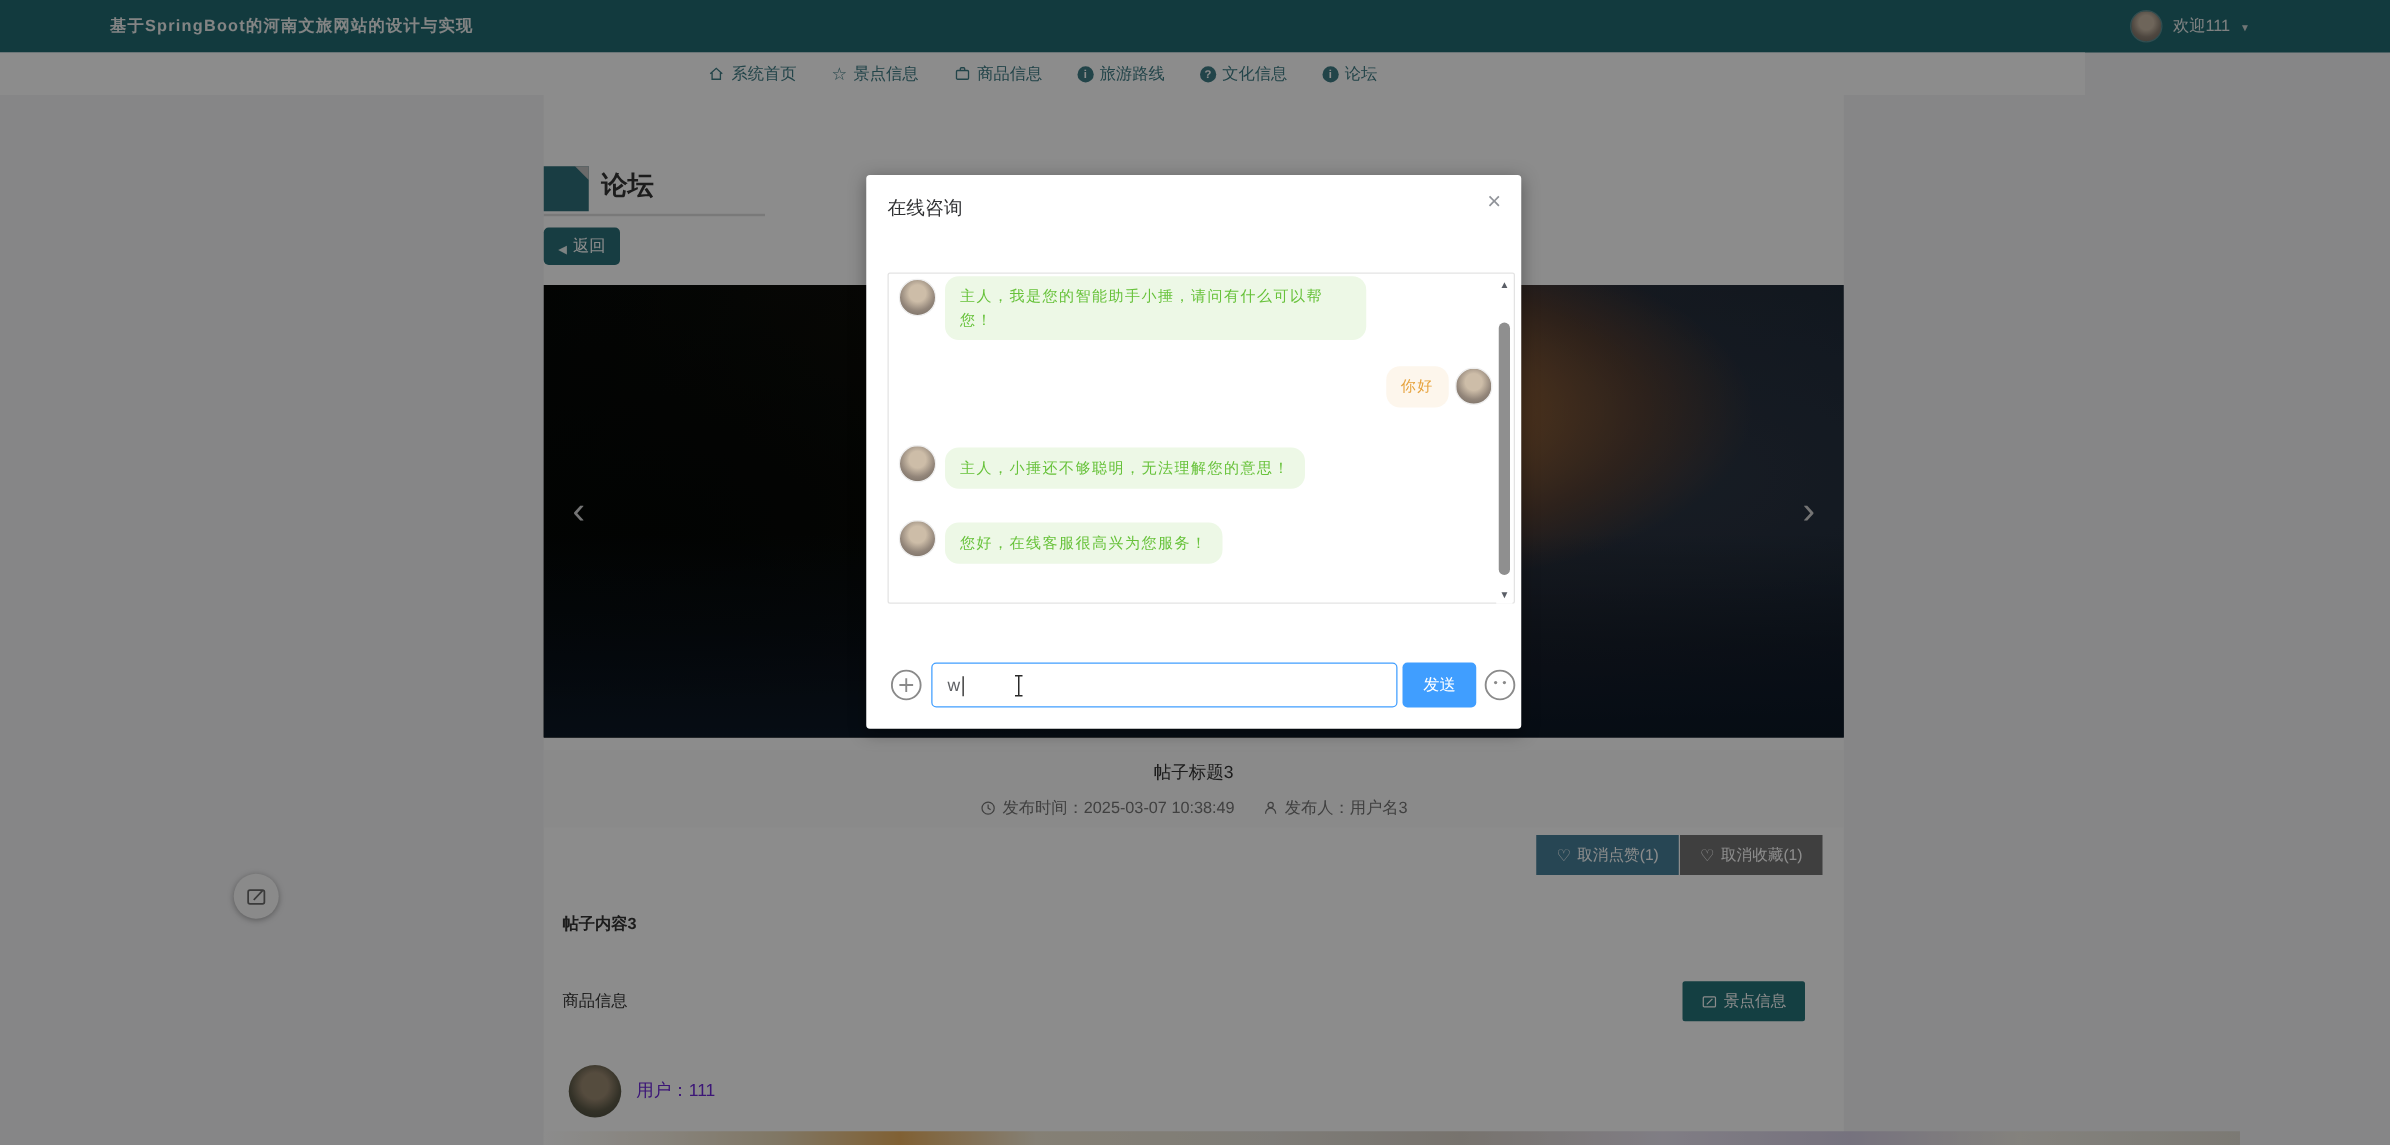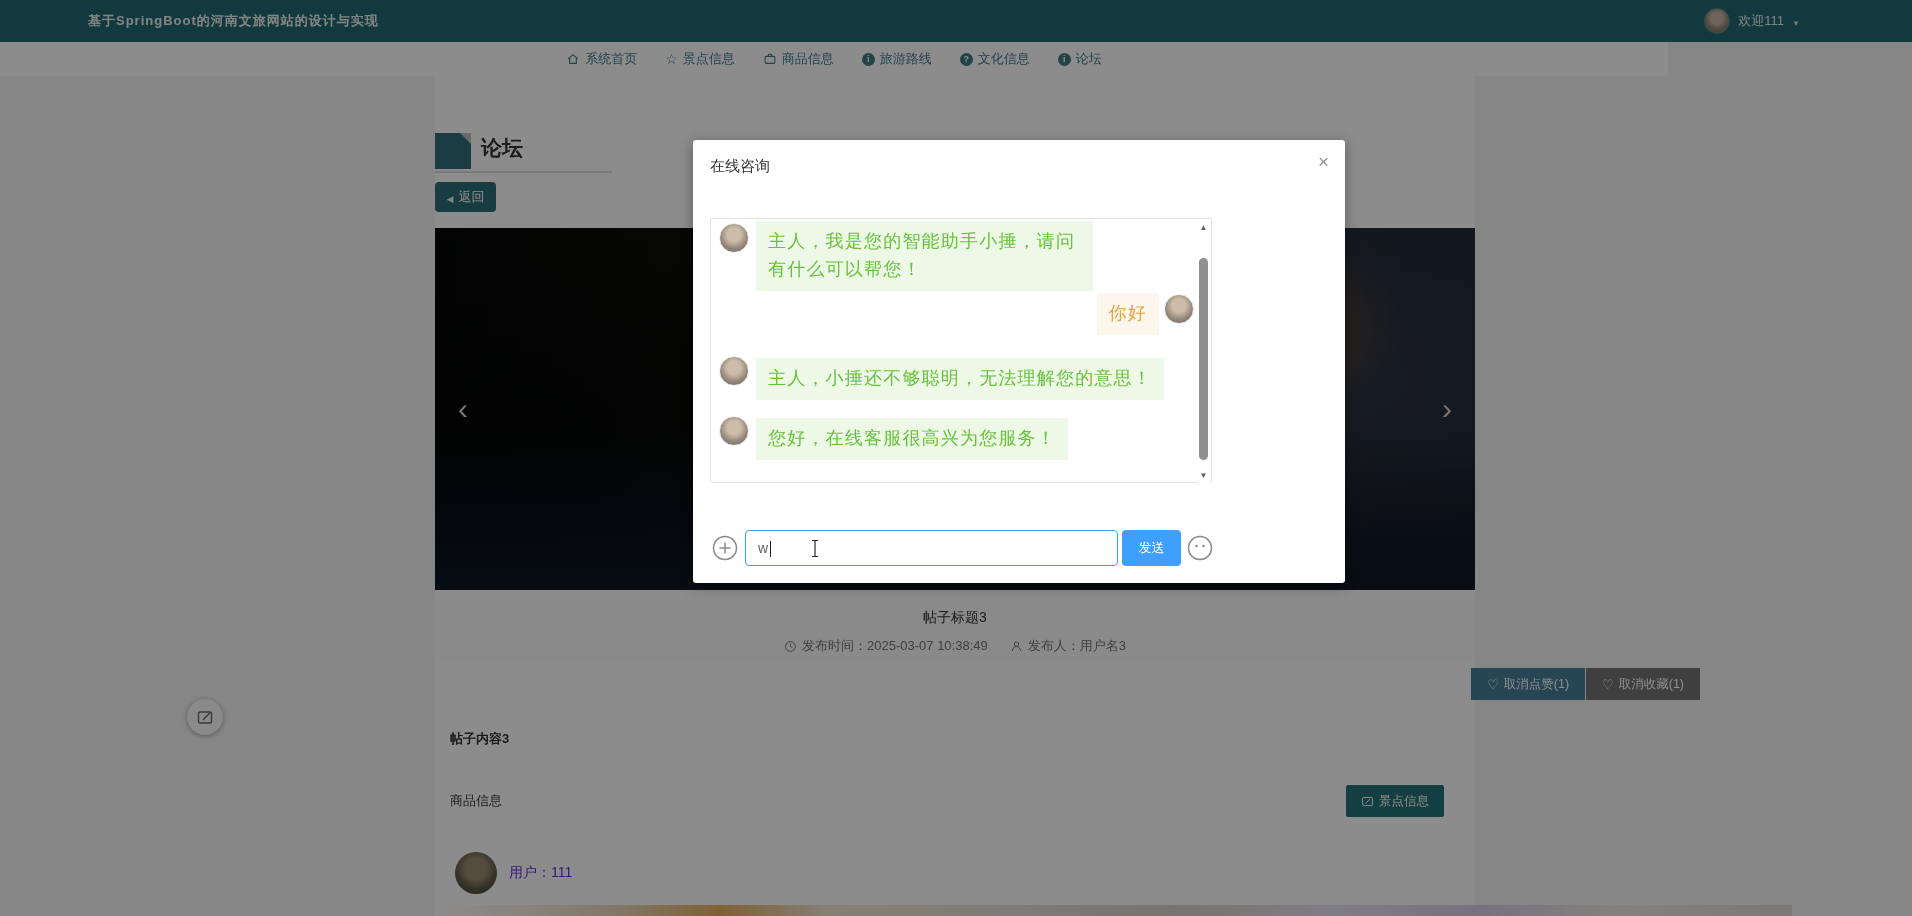--- a/index.html
+++ b/index.html
@@ -47,21 +47,21 @@
   .carousel-arrow.next { right:10px; }
   .g-prev::before { content:"‹"; }
   .g-next::before { content:"›"; }
 
   
   .post-head { position:absolute; left:435px; top:600px; width:1040px; height:62px; background:#fbfbfb; z-index:2; }
   .post-title { text-align:center; padding-top:9px; font-size:14px; color:#333; }
   .post-meta { display:flex; justify-content:center; align-items:center; gap:22px; margin-top:10px; font-size:13px; color:#757575; }
   .meta-item { display:flex; align-items:center; gap:5px; }
 
-  .action-row { position:absolute; left:0; top:668px; width:1700px; display:flex; justify-content:flex-end; gap:1px; z-index:2; }
+  .action-row { position:absolute; left:0; top:668px; width:1458px; display:flex; justify-content:flex-end; gap:1px; z-index:2; }
   .act-btn { height:32px; padding:0 16px; border:none; color:#fff; font-size:12.5px; display:flex; align-items:center; gap:5px; cursor:pointer; }
   .act-btn.like { background:#47809a; }
   .act-btn.fav { background:#737373; }
   .g-heart::before { content:"♡"; font-size:13px; }
 
   .post-content { position:absolute; left:450px; top:730px; font-size:13px; font-weight:bold; color:#333; z-index:2; }
   .comments-header { position:absolute; left:450px; top:792px; font-size:13px; color:#333; z-index:2; }
   .comment-btn { position:absolute; left:1346px; top:785px; width:98px; height:32px; background:#267379; border:none; border-radius:2px; color:#fff; font-size:12.5px; display:flex; align-items:center; justify-content:center; gap:5px; cursor:pointer; z-index:2; }
 
   .comment-item { position:absolute; left:455px; top:852px; display:flex; align-items:center; gap:12px; z-index:2; }
@@ -71,28 +71,28 @@
   .footer-strip { position:absolute; left:435px; top:905px; width:1357px; height:11px; z-index:2;
     background:linear-gradient(90deg,#ffffff 0%,#f6efe2 7%,#e9d8b6 14%,#eab05f 21%,#f2e9d5 29%,#e6e2da 43%,#d9d2c8 54%,#e9e4f1 66%,#d7d0e6 77%,#f0ede4 87%,#e1ddd3 100%); }
 
   
   .launcher { position:absolute; left:187px; top:699px; width:36px; height:36px; border-radius:50%; background:#fbfbfb; box-shadow:0 1px 5px rgba(0,0,0,0.35); display:flex; align-items:center; justify-content:center; cursor:pointer; z-index:3; }
 
   
   .overlay { position:absolute; left:0; top:0; width:1912px; height:916px; background:rgba(0,0,0,0.45); z-index:10; }
 
   
-  .modal { position:absolute; left:693px; top:140px; width:652px; height:443px; background:#fff; border-radius:3px; box-shadow:0 3px 14px rgba(0,0,0,0.35); z-index:20; }
+  .modal { position:absolute; left:693px; top:140px; width:524px; height:443px; background:#fff; border-radius:3px; box-shadow:0 3px 14px rgba(0,0,0,0.35); z-index:20; }
   .modal-title { position:absolute; left:17px; top:17px; font-size:15px; color:#303133; }
   .modal-close { position:absolute; right:16px; top:11px; border:none; background:transparent; font-size:19px; color:#909399; cursor:pointer; }
   .g-close::before { content:"×"; }
 
   .chat-box { position:absolute; left:17px; top:78px; width:502px; height:265px; border:1px solid #e3e3e3; border-radius:2px; background:#fff; }
   .msg-avatar { position:absolute; width:30px; height:30px; border-radius:50%; background:radial-gradient(circle at 50% 38%, #cdbda8 0 30%, #93867a 62%, #6e655c 100%); border:1px solid #eee; }
-  .bubble { position:absolute; font-size:18px; letter-spacing:1.2px; line-height:1.55; padding:7px 12px; border-radius:0; }
+  .bubble { position:absolute; font-size:12px; letter-spacing:1.2px; line-height:1.55; padding:7px 12px; border-radius:11px; }
   .bubble.bot { background:#edf8e6; color:#67c23a; }
   .bubble.user { background:#fdf6ec; color:#e6a23c; }
   .m0-avatar { left:8px; top:4px; }
   .m0-bubble { left:45px; top:2px; width:337px; }
   .m1-bubble { right:52px; top:74px;margin-left:17px; }
   .m1-avatar { left:453px; top:75px; }
   .m2-avatar { left:8px; top:137px; }
   .m2-bubble { left:45px; top:139px; white-space:nowrap; }
   .m3-avatar { left:8px; top:197px; }
   .m3-bubble { left:45px; top:199px; white-space:nowrap; }

